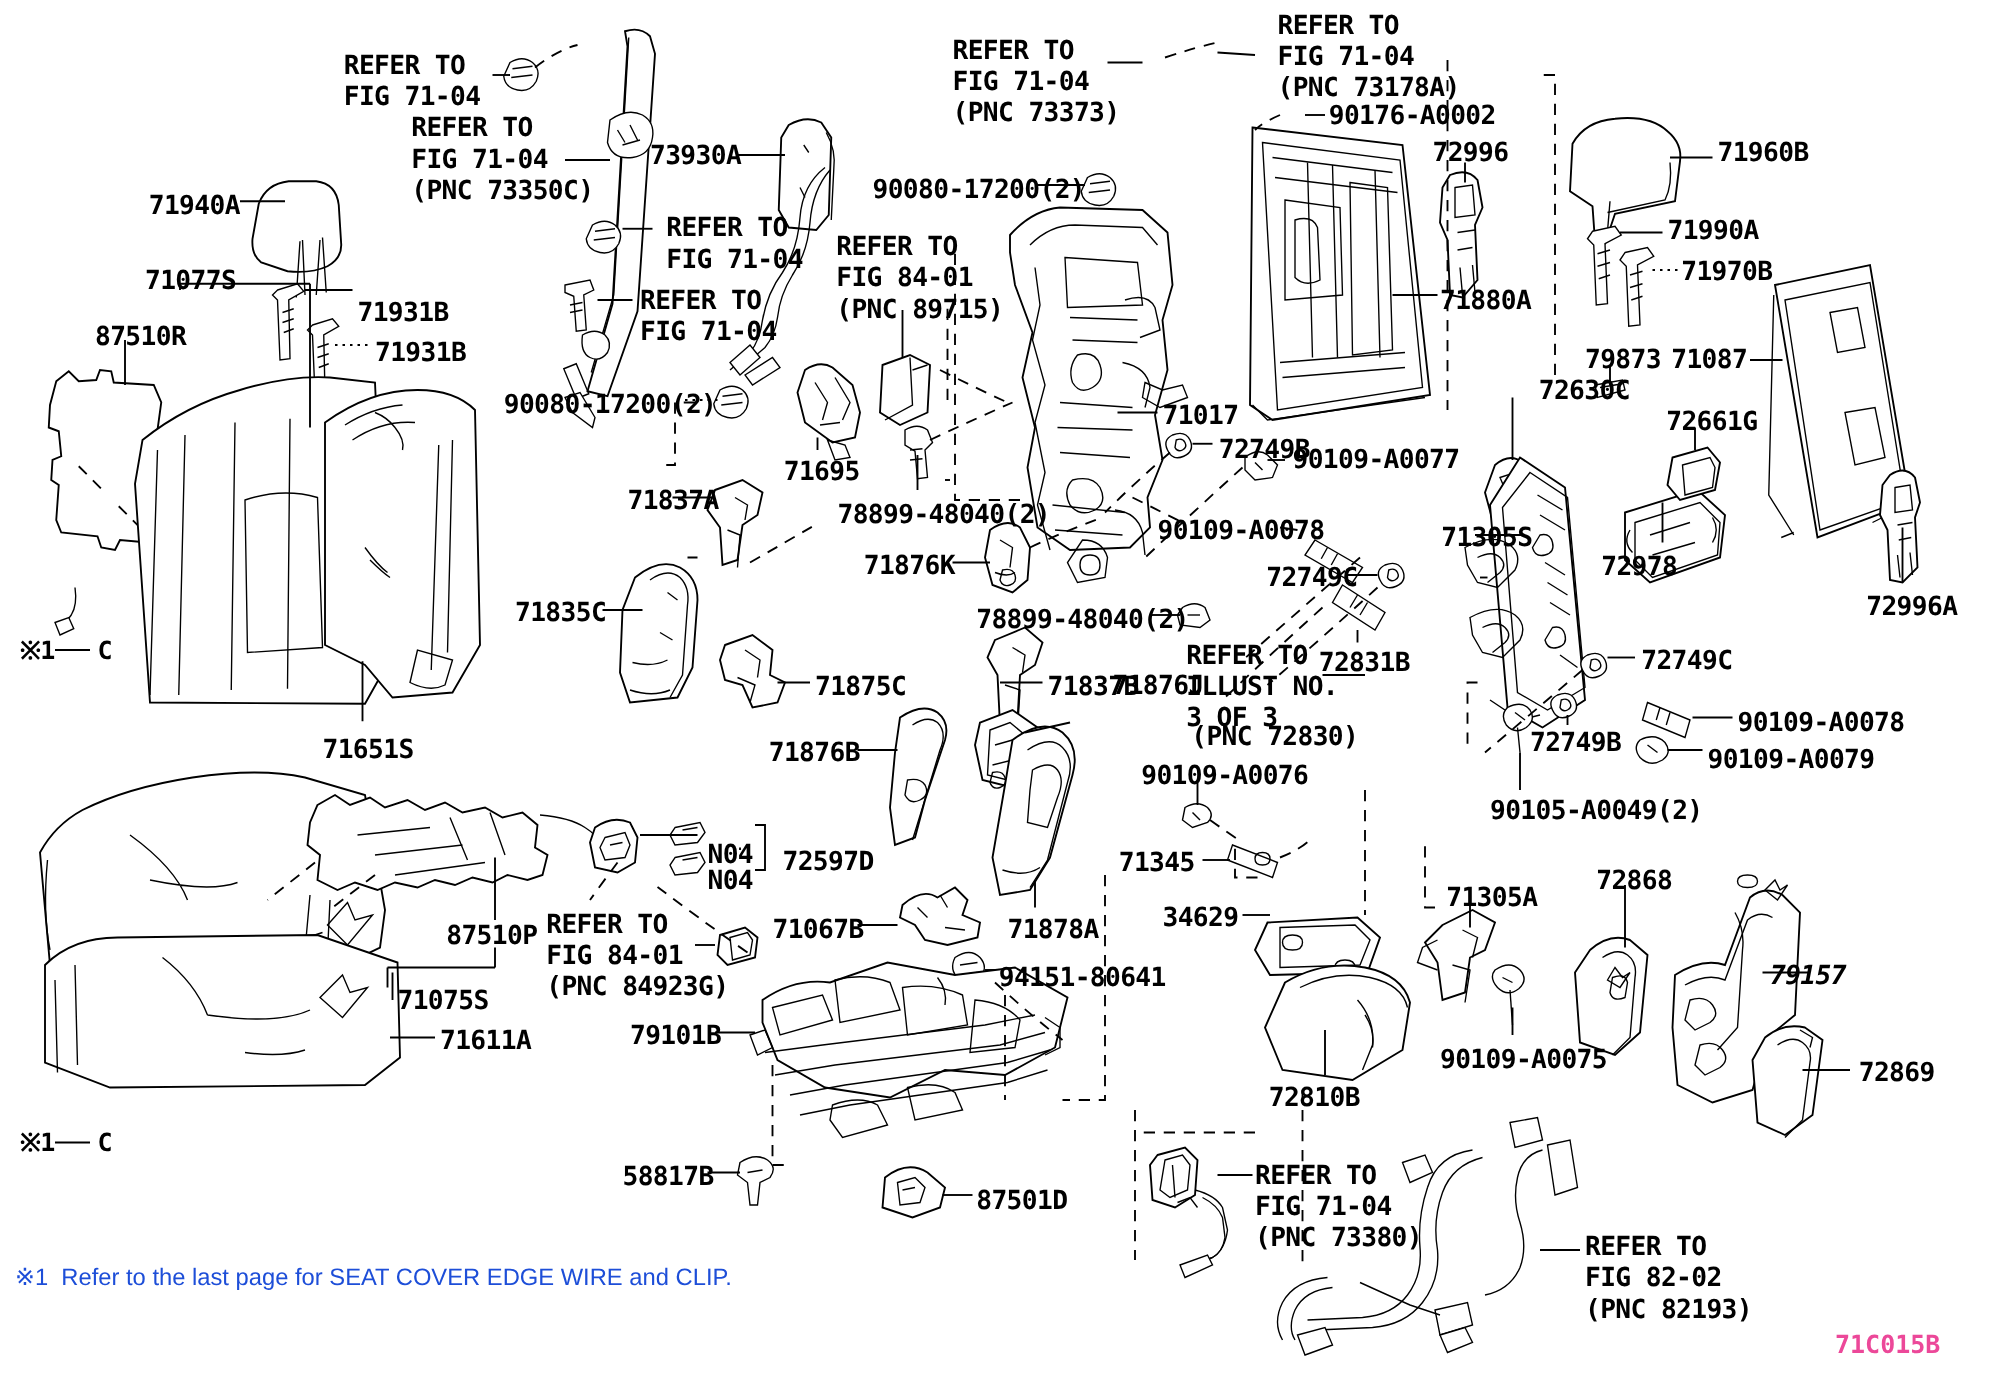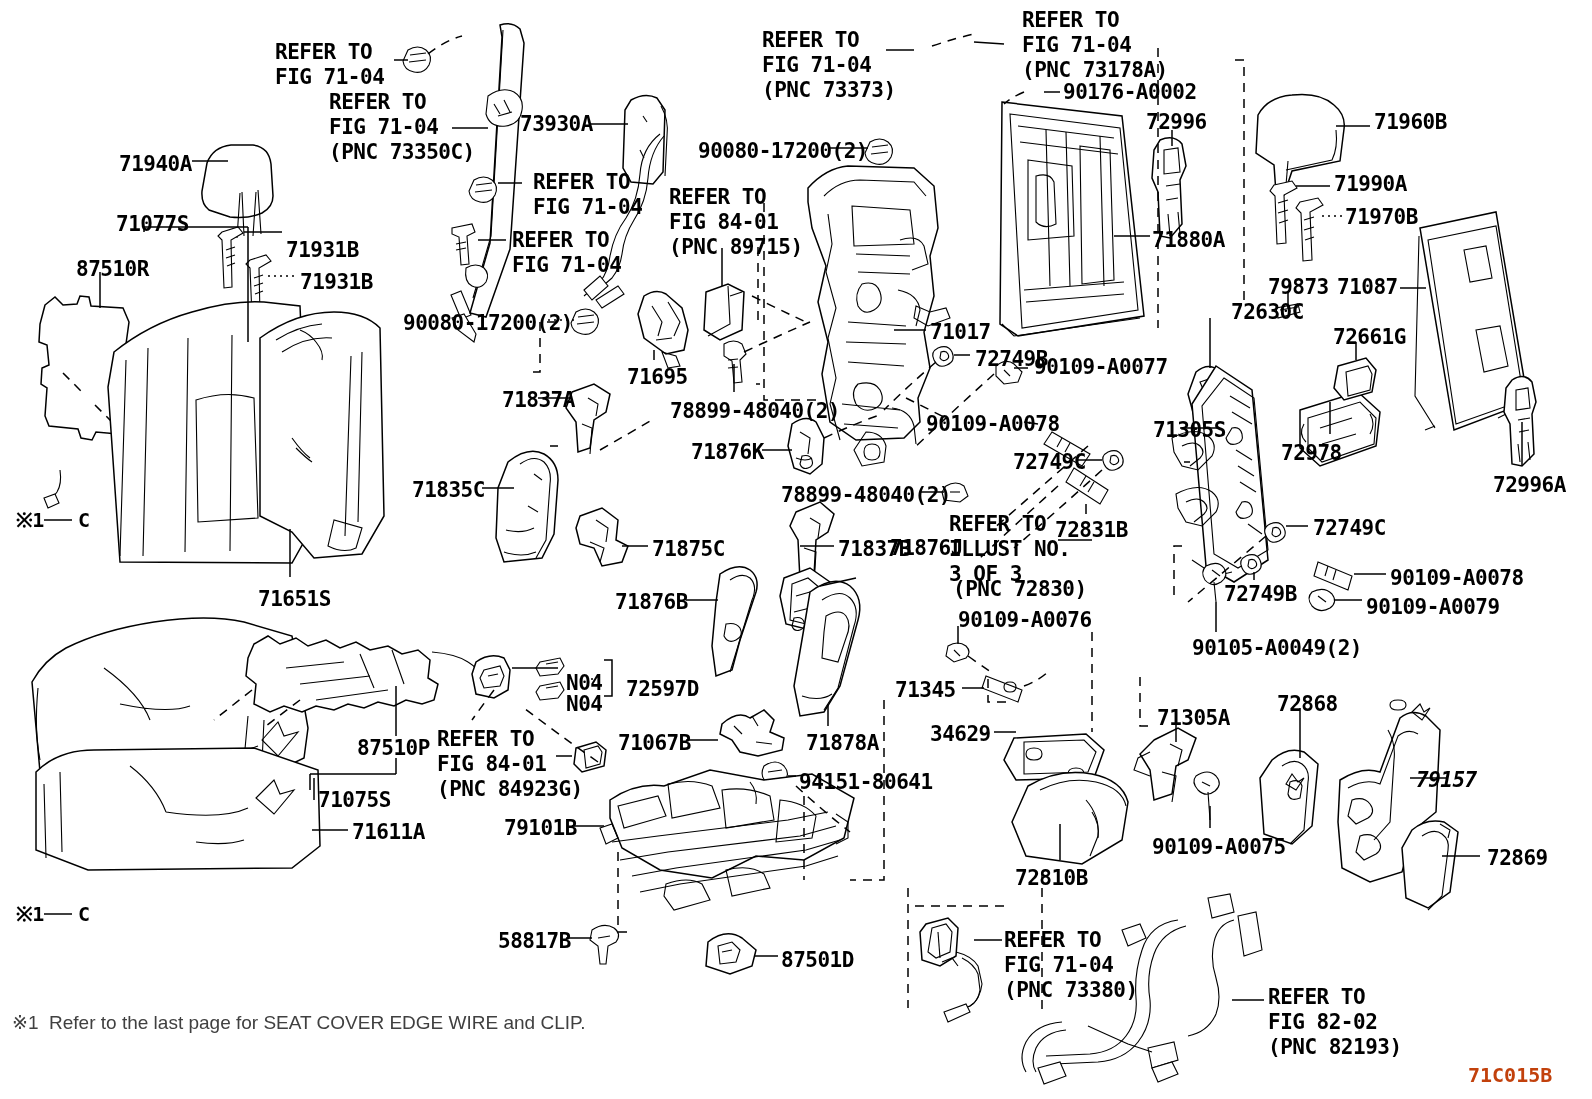--- a/index.html
+++ b/index.html
@@ -29,29 +29,29 @@
     color: #000;
   }
   .lbl.multiline { white-space: pre; }
   
   .note {
     position: absolute;
     font-family: "Liberation Sans", "DejaVu Sans", sans-serif;
     font-size: 19px;
     font-weight: 500;
     letter-spacing: 0px;
-    color: #404040;
+    color: #1d4ed8;
     white-space: pre;
   }
   .sheetcode {
     position: absolute;
     font-family: "DejaVu Sans Mono", "Liberation Mono", monospace;
     font-size: 20px;
     font-weight: bold;
-    color: #c2410c;
+    color: #ec4899;
     white-space: pre;
   }
   
   #art {
     position: absolute;
     left: 0; top: 0;
     width: 1592px;
     height: 1099px;
     pointer-events: none;
   }
@@ -788,21 +788,21 @@
 3 OF 3</div>
       <div class="lbl" style="left: 652px; top: 537px;">71875C</div>
       <div class="lbl" style="left: 838px; top: 537px;">71837B</div>
       <div class="lbl" style="left: 258px; top: 587px;">71651S</div>
       <div class="lbl" style="left: 953px; top: 577px;">(PNC 72830)</div>
       <div class="lbl" style="left: 862px; top: 536px; margin-left: 28px;">71876J</div>
       <div class="lbl" style="left: 1390px; top: 566px;">90109-A0078</div>
       <div class="lbl" style="left: 615px; top: 590px;">71876B</div>
       <div class="lbl" style="left: 1224px; top: 582px;">72749B</div>
       <div class="lbl" style="left: 1366px; top: 595px;">90109-A0079</div>
-      <div class="lbl" style="left: 913px; top: 608px; margin-left: 45px;">90109-A0076</div>
+      <div class="lbl" style="left: 913px; top: 608px;">90109-A0076</div>
       <div class="lbl" style="left: 1192px; top: 636px;">90105-A0049(2)</div>
       <div class="lbl" style="left: 566px; top: 671px;">N04</div>
       <div class="lbl" style="left: 626px; top: 677px;">72597D</div>
       <div class="lbl" style="left: 566px; top: 692px;">N04</div>
       <div class="lbl" style="left: 895px; top: 678px;">71345</div>
       <div class="lbl" style="left: 1277px; top: 692px;">72868</div>
       <div class="lbl" style="left: 1157px; top: 706px;">71305A</div>
       <div class="lbl" style="left: 618px; top: 731px;">71067B</div>
       <div class="lbl" style="left: 806px; top: 731px;">71878A</div>
       <div class="lbl" style="left: 930px; top: 722px;">34629</div>

